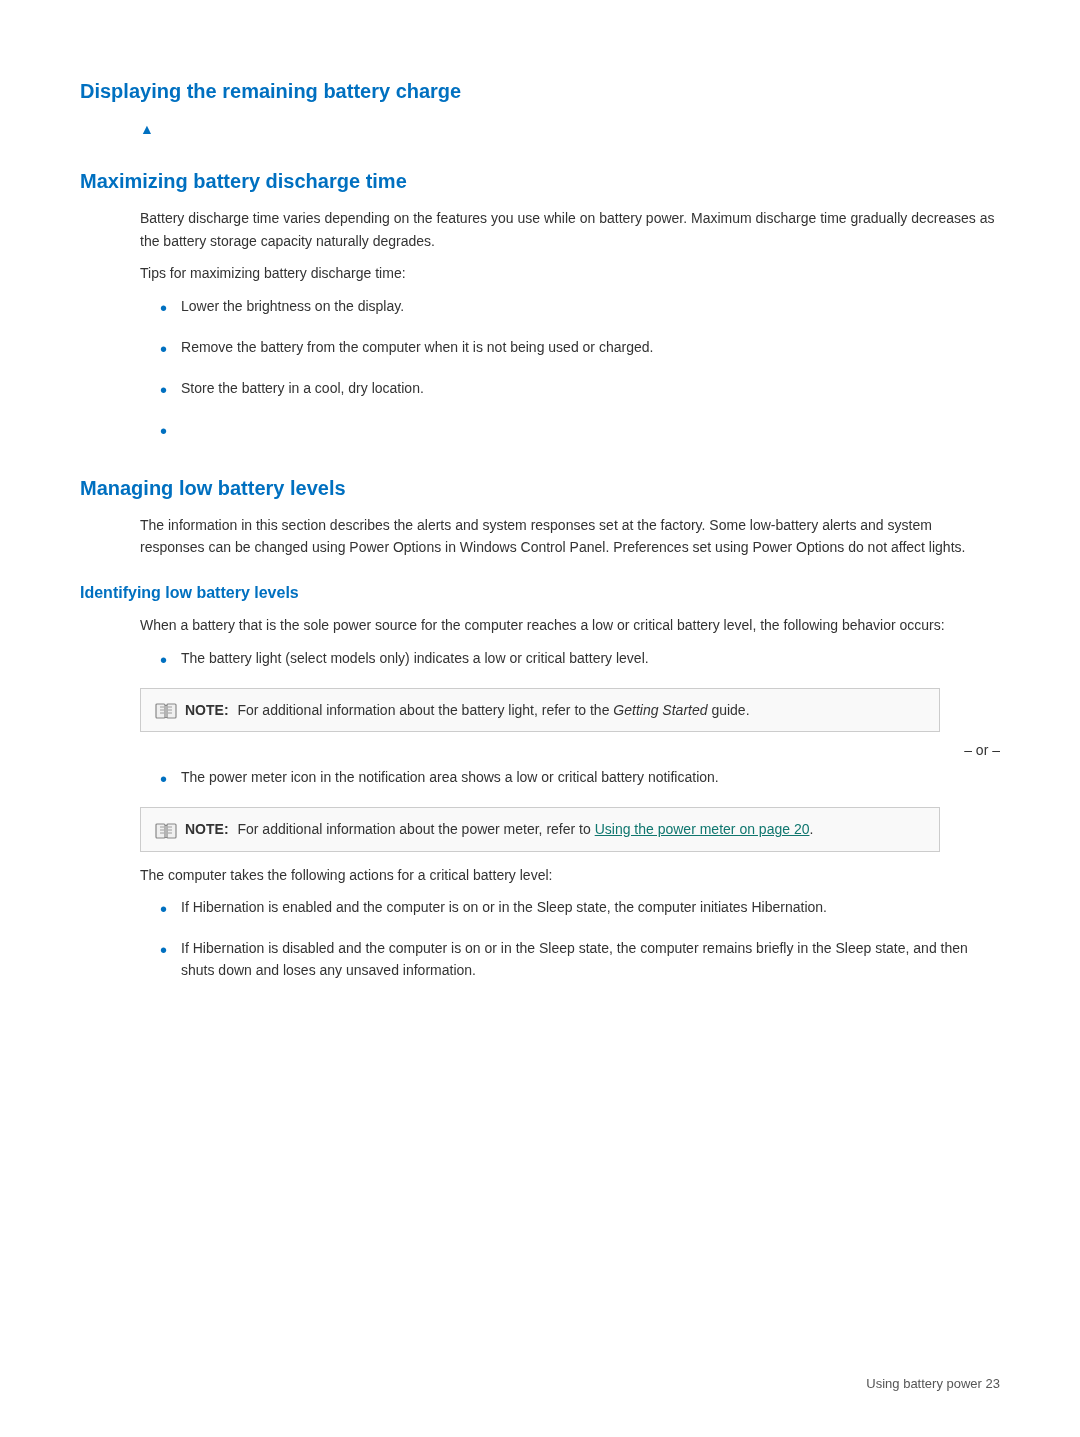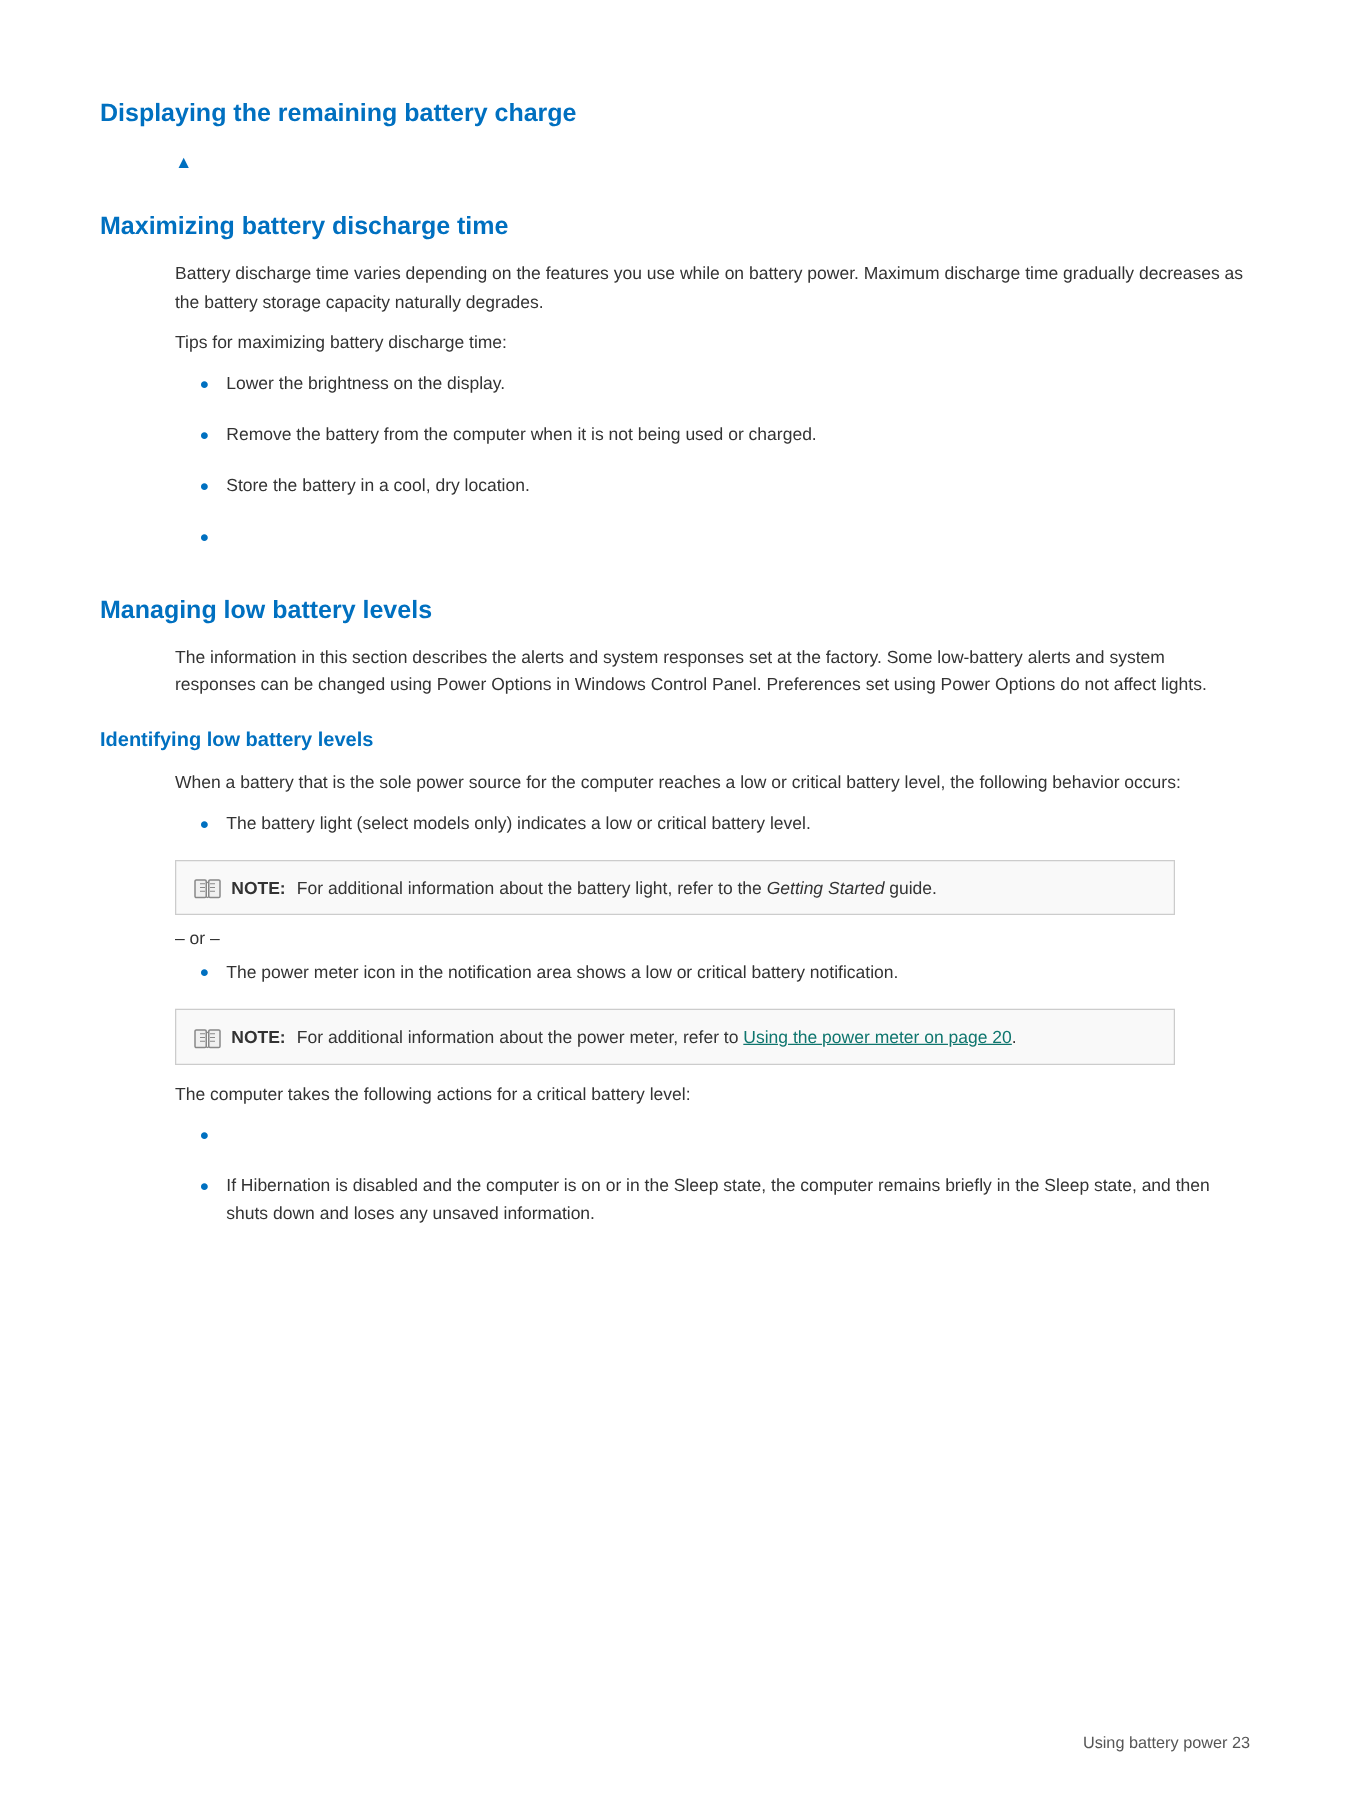--- a/index.html
+++ b/index.html
@@ -92,30 +92,31 @@
       color: #333;
       margin-right: 5px;
     }
 
     .or-line {
       margin-left: 60px;
       margin-top: 8px;
       margin-bottom: 8px;
       font-size: 14px;
       color: #333;
+      text-align: right;
     }
 
     a.inline-link {
       color: #0f766e;
       text-decoration: underline;
     }
 
     .page-footer {
       position: absolute;
-      bottom: 36px;
+      bottom: 46px;
       right: 80px;
       font-size: 13px;
       color: #555;
     }
 
     strong {
       font-weight: bold;
     }
 
     em {
@@ -232,20 +233,21 @@
     <span class="note-label">NOTE:</span>
     <span>For additional information about the power meter, refer to </span><a class="inline-link" href="#">Using the power meter on page 20</a>.
   </div>
 </div>
 
 <p class="body-text" style="margin-top:12px;">The computer takes the following actions for a critical battery level:</p>
 
 <div class="bullet-list">
   <div class="bullet-item">
     <span class="bullet-dot">•</span>
+    <span>If Hibernation is enabled and the computer is on or in the Sleep state, the computer initiates Hibernation.</span>
   </div>
   <div class="bullet-item">
     <span class="bullet-dot">•</span>
     <span>If Hibernation is disabled and the computer is on or in the Sleep state, the computer remains briefly in the Sleep state, and then shuts down and loses any unsaved information.</span>
   </div>
 </div>
 
 <div class="page-footer">
   <span>Using battery power    23</span>
 </div>

